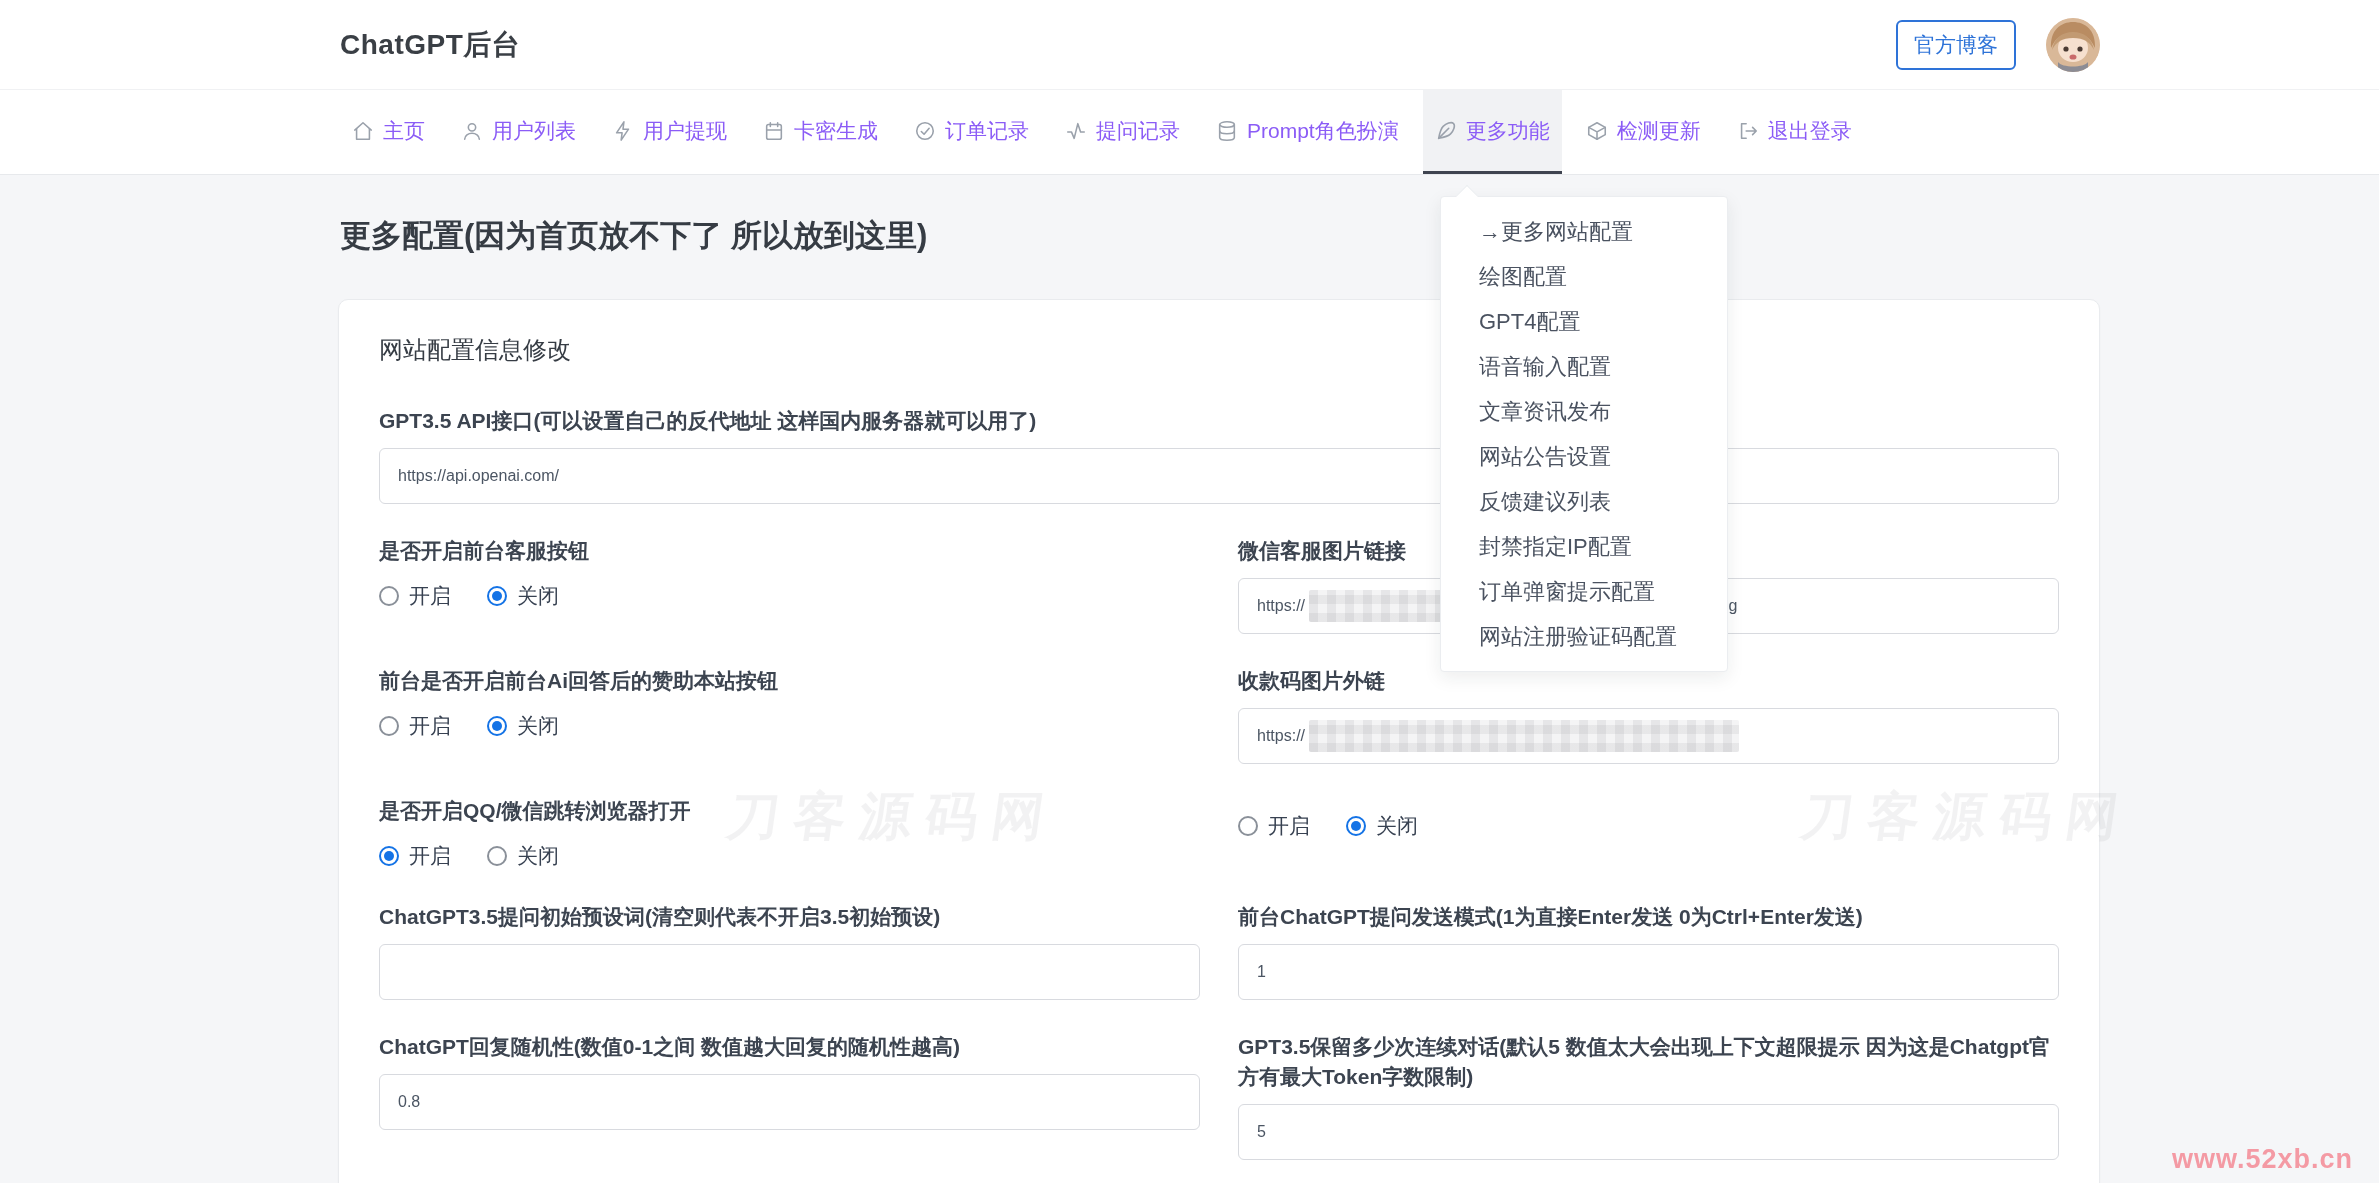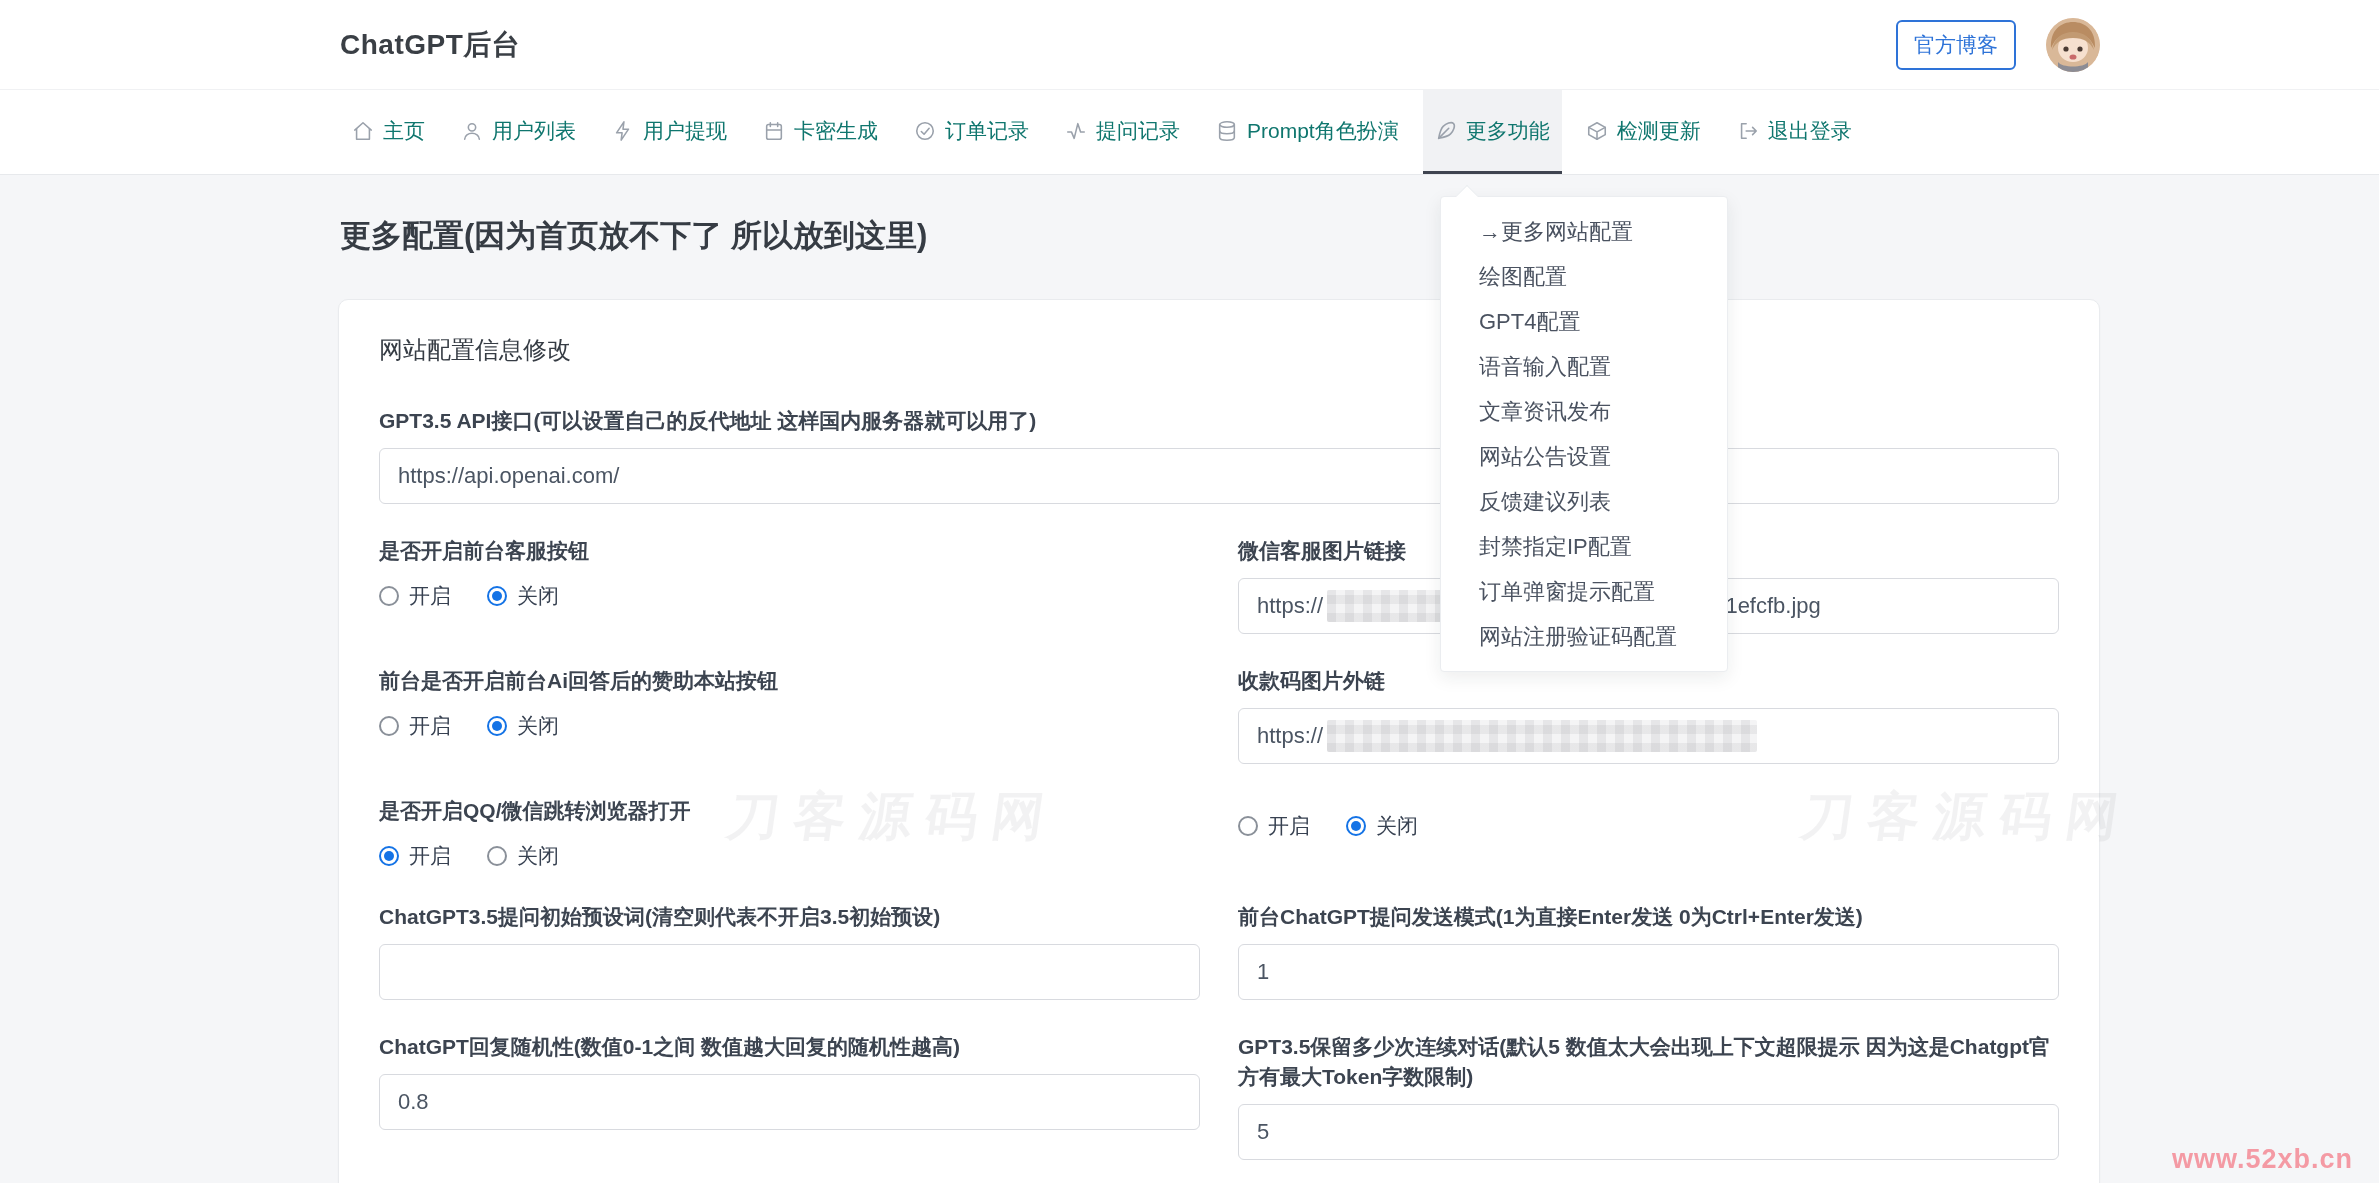--- a/index.html
+++ b/index.html
@@ -32,21 +32,21 @@
   }
   .avatar svg { display:block; }
 
   
   .navbar {
     height:85px; background:#fff; border-bottom:1px solid #e7e9ec;
     display:flex; align-items:stretch; padding-left:340px; gap:12px;
   }
   .nav-item {
     display:flex; align-items:center; gap:9px; padding:0 12px;
-    font-size:21px; color:#0f766e; cursor:pointer;
+    font-size:21px; color:#8b5cf6; cursor:pointer;
     border-bottom:3px solid transparent;
   }
   .nav-item .nav-icon { color:#9aa1ab; display:flex; align-items:center; }
   .nav-item.active {
     background:#f1f2f4; border-bottom-color:#3f4450;
   }
 
   
   .dropdown {
     position:absolute; left:1440px; top:196px; width:288px;
@@ -75,21 +75,21 @@
     box-shadow:0 1px 2px rgba(31,35,41,0.03);
     padding:34px 40px 60px 40px;
     position:relative; z-index:1;
   }
   .card-title { font-size:24px; font-weight:400; color:#363c44; margin-bottom:40px; }
 
   .field-label { font-size:21px; font-weight:700; color:#3c4450; line-height:30px; }
   .text-input, .input-display {
     margin-top:12px; width:100%; height:56px;
     border:1px solid #d8dadf; border-radius:6px; background:#fff;
-    font-size:22px; color:#4b5563; padding:0 18px;
+    font-size:16px; color:#4b5563; padding:0 18px;
     font-family:inherit; outline:none;
   }
   .input-display { display:flex; align-items:center; gap:4px; overflow:hidden; }
   .mosaic {
     height:32px; border-radius:2px;
     background-image:
       repeating-linear-gradient(0deg, rgba(120,120,125,0.10) 0 9px, rgba(255,255,255,0) 9px 18px),
       repeating-linear-gradient(90deg, #e6e6e8 0 9px, #f4f4f5 9px 18px);
   }
 

